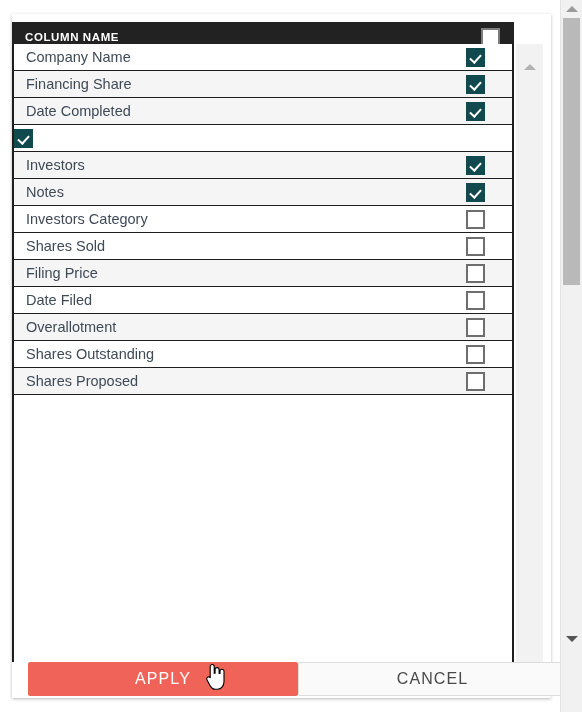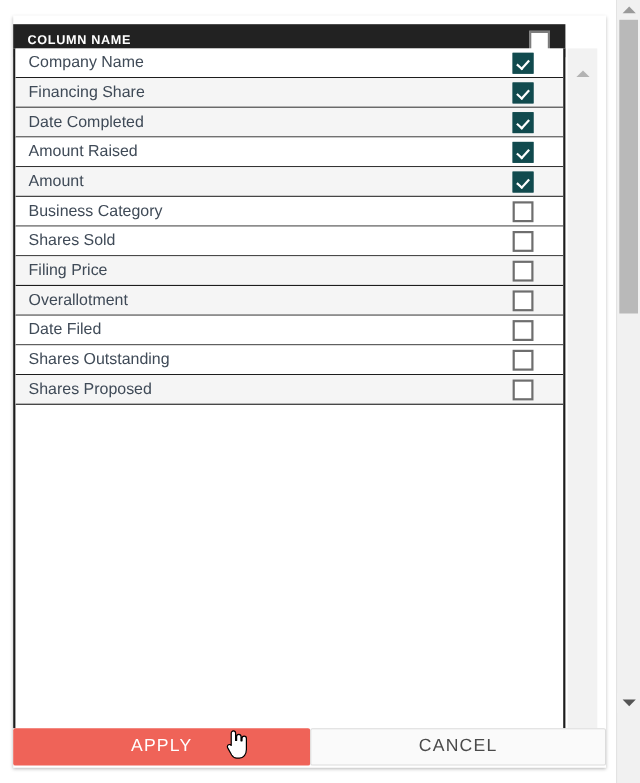--- a/index.html
+++ b/index.html
@@ -198,21 +198,21 @@
   .inner-arrow-up {
     width: 0; height: 0;
     border-left: 6px solid transparent;
     border-right: 6px solid transparent;
     border-bottom: 6px solid #b3b3b3;
   }
 
   
   .footer {
     position: absolute;
-    left: 0;
+    left: 16px;
     bottom: 0;
     width: 539px;
     height: 36px;
     display: flex;
     align-items: flex-start;
     box-sizing: border-box;
   }
   .btn {
     height: 34px;
     display: flex;
@@ -269,45 +269,48 @@
           </div>
           <div class="row alt">
             <div class="row-label">Financing Share</div>
             <div class="cb on"></div>
           </div>
           <div class="row alt">
             <div class="row-label">Date Completed</div>
             <div class="cb on"></div>
           </div>
           <div class="row">
-            <div class="row-label">Amount Raised</div>
-            <div class="cb on"></div>
-          </div>
-          <div class="row alt">
-            <div class="row-label">Amount</div>
-            <div class="cb on"></div>
-          </div>
-          <div class="row">
-            <div class="row-label">Business Category</div>
+            <div class="cb on"></div>
+          </div>
+          <div class="row alt">
+            <div class="row-label">Investors</div>
+            <div class="cb on"></div>
+          </div>
+          <div class="row alt">
+            <div class="row-label">Notes</div>
+            <div class="cb on"></div>
+          </div>
+          <div class="row">
+            <div class="row-label">Investors Category</div>
             <div class="cb"></div>
           </div>
           <div class="row">
             <div class="row-label">Shares Sold</div>
             <div class="cb"></div>
           </div>
           <div class="row alt">
             <div class="row-label">Filing Price</div>
             <div class="cb"></div>
           </div>
+          <div class="row">
+            <div class="row-label">Date Filed</div>
+            <div class="cb"></div>
+          </div>
           <div class="row alt">
             <div class="row-label">Overallotment</div>
-            <div class="cb"></div>
-          </div>
-          <div class="row">
-            <div class="row-label">Date Filed</div>
             <div class="cb"></div>
           </div>
           <div class="row">
             <div class="row-label">Shares Outstanding</div>
             <div class="cb"></div>
           </div>
           <div class="row alt">
             <div class="row-label">Shares Proposed</div>
             <div class="cb"></div>
           </div>

